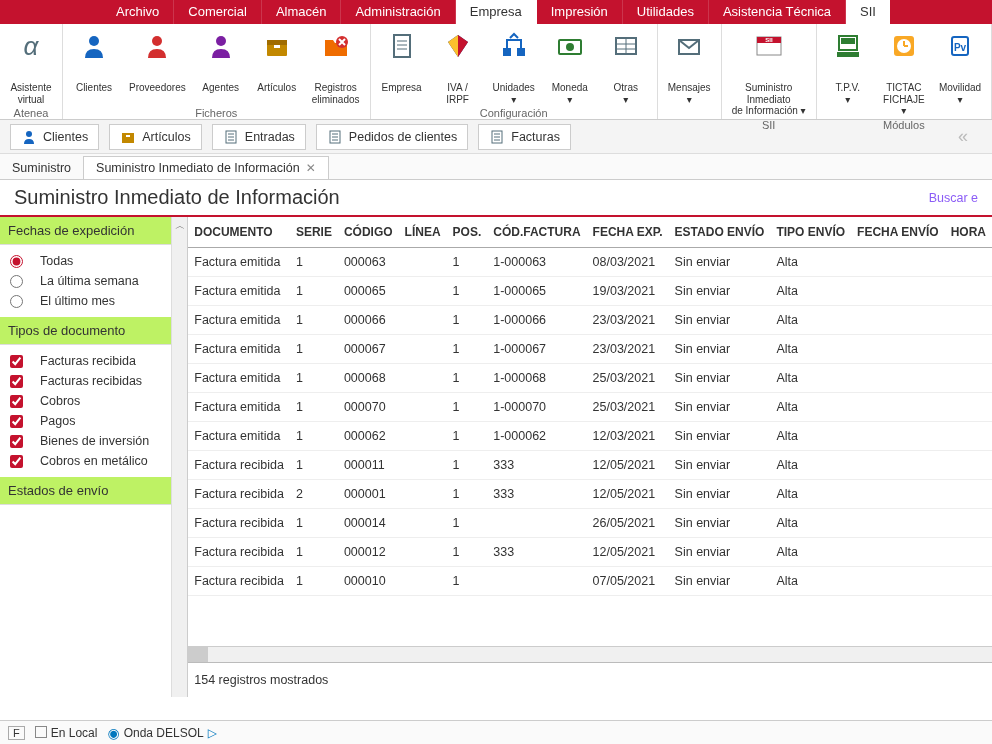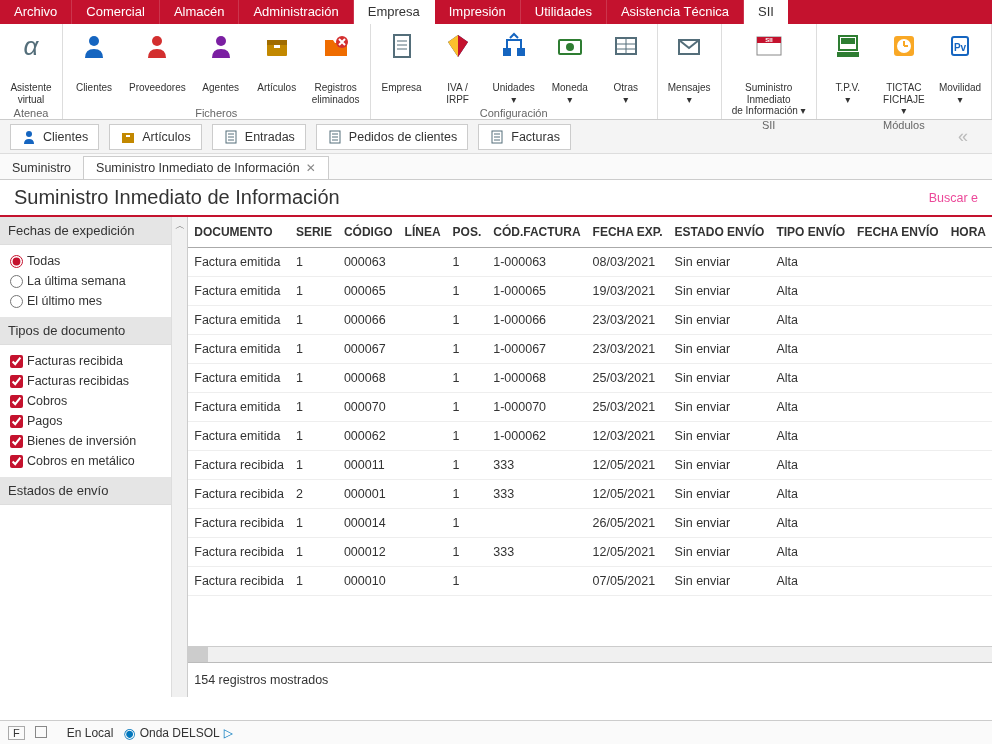--- a/index.html
+++ b/index.html
@@ -1,19 +1,19 @@
 <!DOCTYPE html>
 <html><head>
   <meta charset="utf-8">
   <style>
     * { margin:0; padding:0; box-sizing:border-box; font-family:"Segoe UI",Arial,sans-serif; }
     body { background:#fff; color:#333; font-size:13px; width:992px; height:744px; overflow:hidden; position:relative;}
     
     
-    .menubar { background:#c4122e; display:flex; height:24px; }
+    .menubar { background:#c4122e; display:flex; height:24px;justify-content:center; }
     .menubar .mitem { padding:4px 14px; color:#fff; font-size:13px; cursor:pointer; border-right:1px solid rgba(255,255,255,0.15);}
     .menubar .mitem.active { background:#fff; color:#333; }
     .menubar .mitem.sii { background:#fff; color:#333; border:none;}
     
     
     .ribbon { background:#fff; border-bottom:1px solid #ccc; height:96px; display:flex;}
     .rgroup { border-right:1px solid #ddd; padding:4px 6px; display:flex; flex-direction:column; align-items:center; justify-content:space-between;}
     .rgroup .btns { display:flex; gap:6px; align-items:flex-start;}
     .rbtn { display:flex; flex-direction:column; align-items:center; justify-content:flex-start; padding:2px 4px; cursor:pointer; min-width:50px;}
     .rbtn .ico { width:32px; height:32px; display:flex; align-items:center; justify-content:center; }
@@ -28,34 +28,34 @@
     
     
     .wstabs { display:flex; height:26px; background:#fafafa; border-bottom:1px solid #ccc;}
     .wtab { padding:4px 12px; border:1px solid #ccc; border-bottom:none; margin-top:2px; background:#fff; font-size:12.5px; display:flex; align-items:center; gap:6px; cursor:pointer;}
     .wtab.plain { border:none; background:transparent;}
     .wtab .close-x { font-size:12px; color:#888;}
     
     
     .pgheader { display:flex; align-items:center; justify-content:space-between; padding:6px 14px 6px 14px;}
     .pgheader h1 { font-size:20px; font-weight:400;}
-    .search { font-size:12.5px; color:#ec4899;}
+    .search { font-size:12.5px; color:#8b5cf6;}
     .divider-red { height:2px; background:#c4122e; margin:0 0 0 0;}
     
     
     .main { display:flex; height:480px;}
     
     
     .leftpanel { width:210px; border-right:1px solid #ccc; overflow-y:auto; position:relative;}
     .leftpanel .scrollind { position:absolute; right:0; top:0; bottom:0; width:16px; background:#f0f0f0; border-left:1px solid #ddd;}
     .leftpanel .scrollind .arrow-up { position:absolute; top:2px; left:3px; font-size:10px; color:#555;}
     .panel-content{width:194px;}
-    .section-h { background:#e5e5e5; padding:6px 8px; font-size:13px; color:#333; border-bottom:1px solid #ddd;}
+    .section-h { background:#bef264; padding:6px 8px; font-size:13px; color:#333; border-bottom:1px solid #ddd;}
     .opt-group { padding:6px 10px;}
-    .radio, .check { display:flex; align-items:center; gap:4px; padding:3px 0; font-size:12.5px; cursor:pointer;}
+    .radio, .check { display:flex; align-items:center; gap:17px; padding:3px 0; font-size:12.5px; cursor:pointer;}
     .radio input, .check input { accent-color:#c4122e; }
     
     
     .grid-wrap { flex:1; display:flex; flex-direction:column;}
     .grid { flex:1; overflow:hidden;}
     table { border-collapse:collapse; width:100%; }
     th { text-align:left; font-size:12px; padding:8px 6px; border-bottom:1px solid #aaa; font-weight:600; white-space:nowrap;}
     th.first { font-weight:800;}
     td { font-size:12.5px; padding:7px 6px; border-bottom:1px solid #eee; white-space:nowrap;}
     .grid-footer { border-top:1px solid #bbb; padding:10px 6px; font-size:12.5px;}
@@ -586,21 +586,21 @@
     </div>
     <div class="hscroll">
         <div class="thumb"></div>
       </div>
     <div class="grid-footer">154 registros mostrados</div>
   </div>
 </div>
 
 <div class="status">
   <span class="box">F</span>
-  <span style="display:flex;gap:20px;">
+  <span style="display:flex;gap:4px;">
     <span style="width:12px;height:12px;border:1px solid #888;display:inline-block;"></span>
     <span>En Local</span>
   </span>
   <span style="display:flex;align-items:center;gap:4px;">
     <span style="color:#0277bd;font-size:14px;">◉</span>
     <span>Onda DELSOL</span>
     <span style="color:#0277bd;">▷</span>
   </span>
 </div>
 

